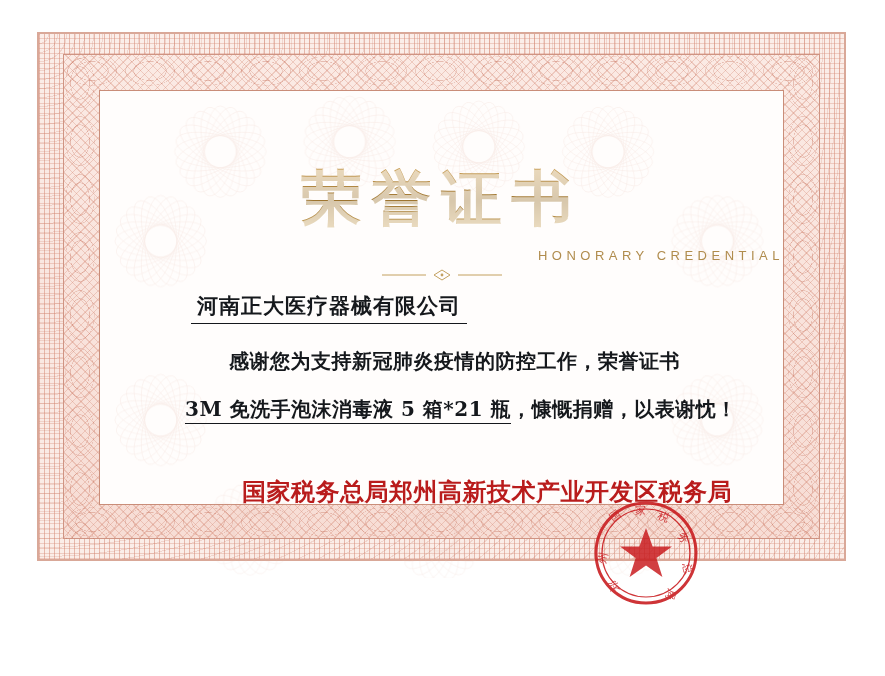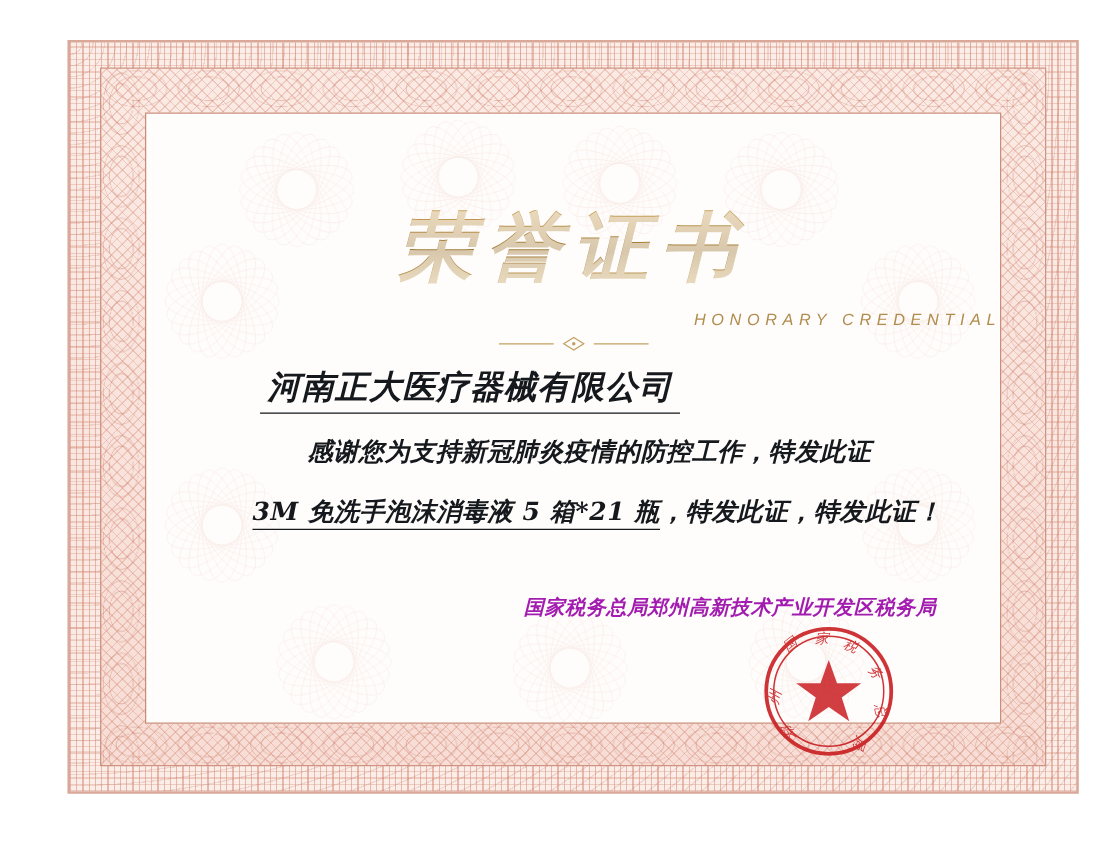--- a/index.html
+++ b/index.html
@@ -15,27 +15,26 @@
   }
   .page {
     position: relative;
     width: 885px;
     height: 676px;
     background: #ffffff;
   }
   
   .cert {
     position: absolute;
-    left: 54px;
+    left: 37px;
     top: 32px;
     width: 809px;
-    height: 603px;
+    height: 529px;
     background: #fdf8f6;
     box-sizing: border-box;
-    font-style: italic;
   }
   
   .border-outer {
     position: absolute;
     inset: 0;
     border: 2px solid #d9a898;
     box-sizing: border-box;
     background:
       repeating-linear-gradient(90deg,
         rgba(214,140,120,0.55) 0px,
@@ -161,21 +160,21 @@
     transform: translateX(-50%);
     width: 120px;
     height: 14px;
   }
   
   .recipient {
     position: absolute;
     left: 92px;
     top: 202px;
     font-family: "DejaVu Serif", serif;
-    font-size: 26px;
+    font-size: 21px;
     font-weight: 700;
     color: #15181c;
     border-bottom: 1.6px solid #15181c;
     padding: 0 6px 3px 6px;
     letter-spacing: 1px;
   }
   .line-thanks {
     position: absolute;
     left: 92px;
     right: 70px;
@@ -201,23 +200,23 @@
   }
   .line-donation .item {
     border-bottom: 1.6px solid #15181c;
     padding-bottom: 2px;
   }
   .issuer {
     position: absolute;
     right: 52px;
     top: 386px;
     font-family: "DejaVu Serif", serif;
-    font-size: 16px;
-    font-weight: 700;
-    color: #a21caf;
+    font-size: 24px;
+    font-weight: 700;
+    color: #b91c1c;
     letter-spacing: .5px;
     white-space: nowrap;
   }
   .issue-date {
     position: absolute;
     right: 110px;
     top: 438px;
     font-family: "DejaVu Serif", serif;
     font-size: 20px;
     font-weight: 700;
@@ -291,24 +290,24 @@
 
       <svg class="title-orn" viewBox="0 0 120 14">
         <line x1="0" y1="7" x2="44" y2="7" stroke="#c3a05f" stroke-width="1"></line>
         <line x1="76" y1="7" x2="120" y2="7" stroke="#c3a05f" stroke-width="1"></line>
         <path d="M52 7 l8 -5 l8 5 l-8 5 Z" fill="none" stroke="#c3a05f" stroke-width="1"></path>
         <circle cx="60" cy="7" r="1.4" fill="#c3a05f"></circle>
       </svg>
 
       <div class="recipient">河南正大医疗器械有限公司</div>
 
-      <div class="line-thanks">感谢您为支持新冠肺炎疫情的防控工作，特发此证</div>
+      <div class="line-thanks">感谢您为支持新冠肺炎疫情的防控工作，荣誉证书</div>
 
       <div class="line-donation">
-        <span class="item">3M 免洗手泡沫消毒液 5 箱*21 瓶</span><span>，特发此证，特发此证！</span>
+        <span class="item">3M 免洗手泡沫消毒液 5 箱*21 瓶</span><span>，慷慨捐赠，以表谢忱！</span>
       </div>
 
       <div class="issuer">国家税务总局郑州高新技术产业开发区税务局</div>
 
 
       <svg class="seal" viewBox="0 0 110 110">
         <g fill="none" stroke="#c8181c" stroke-width="3">
           <circle cx="55" cy="55" r="50"></circle>
           <circle cx="55" cy="55" r="44" stroke-width="1.2"></circle>
         </g>

